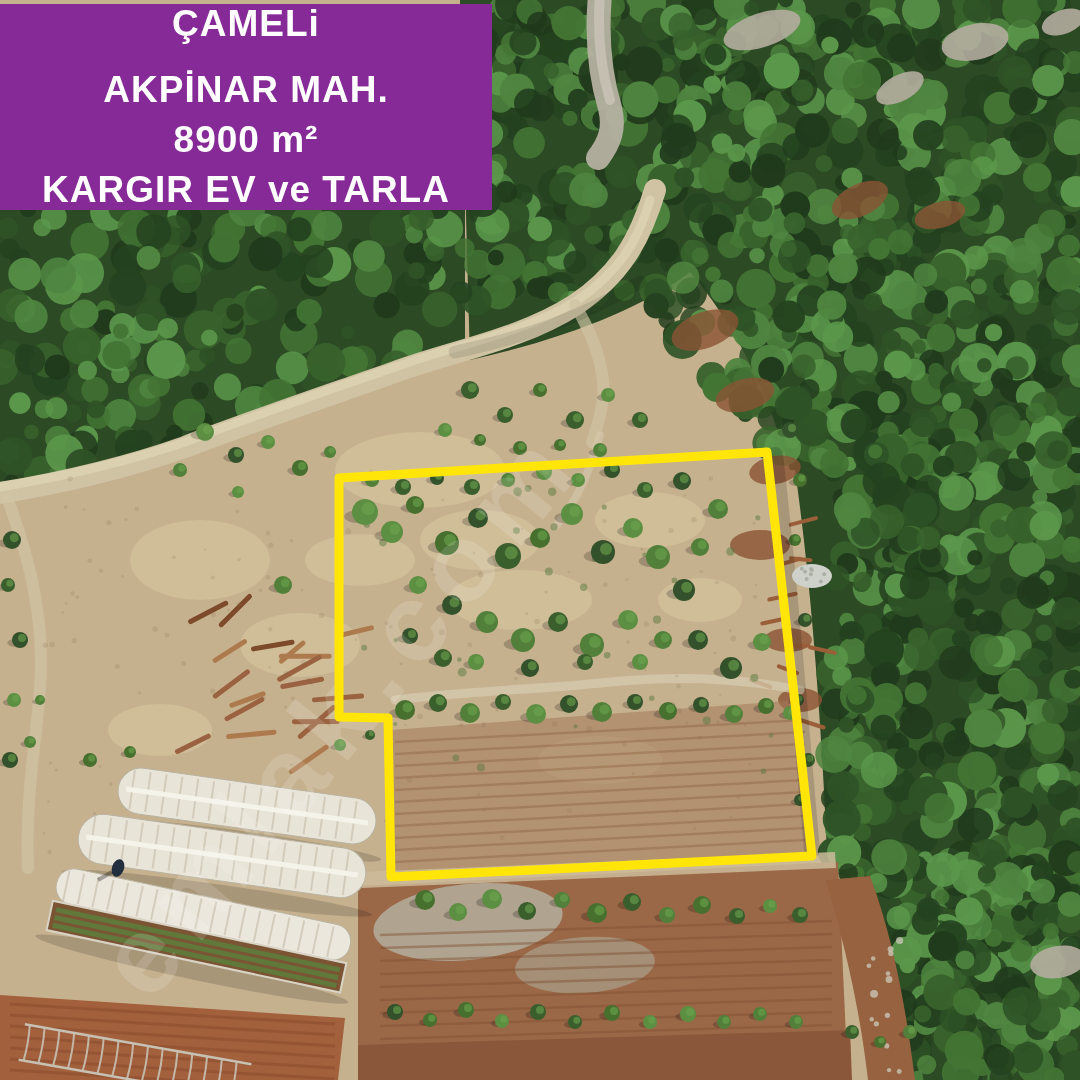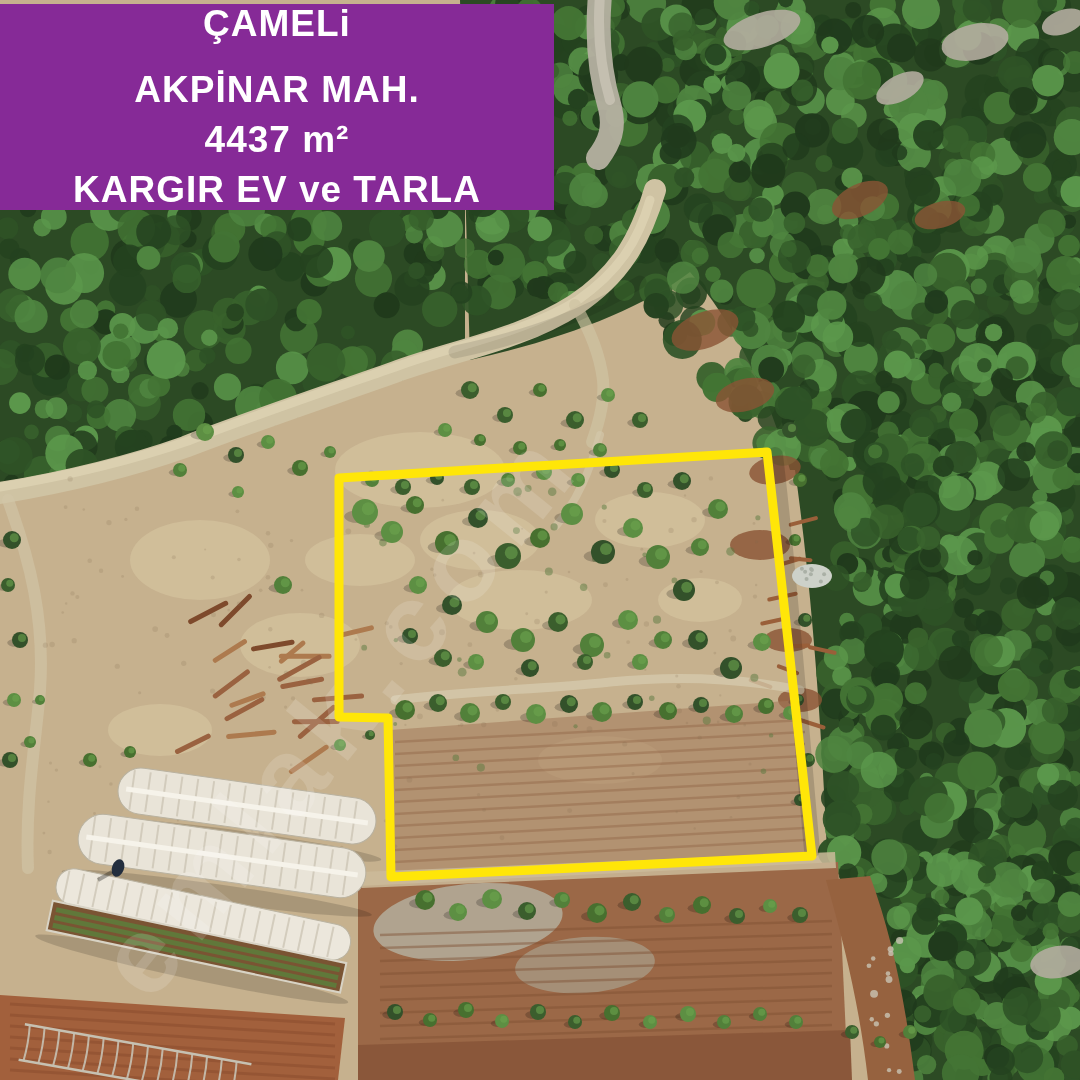--- a/index.html
+++ b/index.html
@@ -2,21 +2,21 @@
 <html><head>
 <meta charset="utf-8">
 <style>
   html,body{margin:0;padding:0;background:#222;}
   .stage{
     position:relative;width:1080px;height:1080px;overflow:hidden;
     background:#c6b18e;font-family:"Liberation Sans",sans-serif;
   }
   .stage svg{position:absolute;left:0;top:0;}
   .banner{
-    position:absolute;left:0;top:4px;width:554px;height:206px;
+    position:absolute;left:0;top:4px;width:492px;height:206px;
     display:flex;flex-direction:column;justify-content:center;align-items:center;
     text-align:center;z-index:30;
   }
   .banner .line{
     color:#fff;font-weight:800;font-size:37px;line-height:50px;
     letter-spacing:1px;white-space:nowrap;
   }
 </style>
 </head>
 <body>
@@ -2253,16 +2253,16 @@
       </g>
 
     <text id="wm" transform="translate(150,1005) rotate(-51)" font-family="Liberation Sans, sans-serif" font-size="110" font-weight="bold" letter-spacing="14" fill="#ffffff" fill-opacity="0.14">emlak.com</text>
 
     <polygon id="boundary" fill="none" stroke-linejoin="round" stroke-linecap="round" points="339,478 767,452 812,856 391,877 388,718 339,717" stroke="#ffe608" stroke-width="9"></polygon>
   </svg>
 
   <div class="banner" style="background: rgb(134, 42, 151);">
     <div class="line" style="color: rgb(255, 255, 255);">ÇAMELi</div>
     <div class="line" style="color: rgb(255, 255, 255); margin-top: 16px;">AKPİNAR MAH.</div>
-    <div class="line" style="color: rgb(255, 255, 255);">4437 m²</div>
+    <div class="line" style="color: rgb(255, 255, 255);">8900 m²</div>
     <div class="line" style="color: #ffffff;">KARGIR EV ve TARLA</div>
   </div>
 </div>
 
 </body></html>

